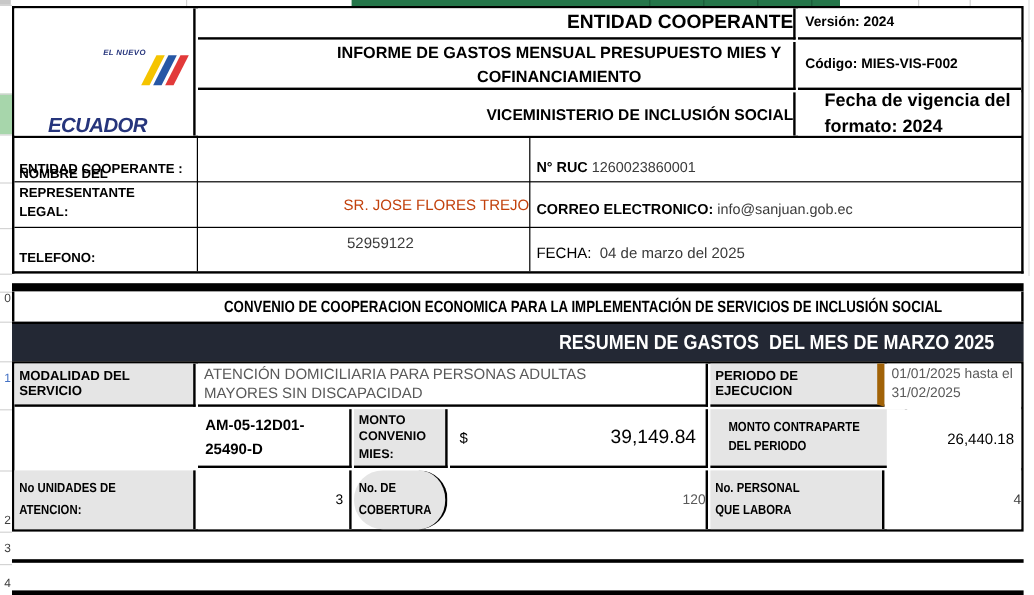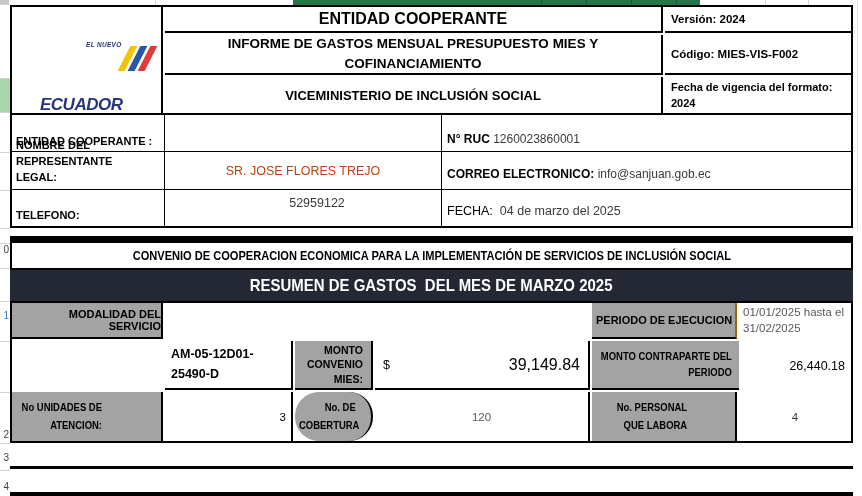--- a/index.html
+++ b/index.html
@@ -1,22 +1,22 @@
 <!DOCTYPE html>
 <html><head>
 <meta charset="utf-8">
 <style>
   html,body{margin:0;padding:0;background:#fff;}
   #canvas{position:relative;width:862px;height:496px;background:#fff;overflow:hidden;
           font-family:"Liberation Sans","DejaVu Sans",sans-serif;color:#000;}
   .abs{position:absolute;box-sizing:border-box;}
   .cell{position:absolute;box-sizing:border-box;background:#fff;}
-  .gray{background:#a3a3a3;text-align:right;}
+  .gray{background:#e5e5e5;}
   .bold{font-weight:bold;}
-  .ctr{display:flex;align-items:center;justify-content:center;text-align:center;}
+  .ctr{display:flex;align-items:center;justify-content:flex-end;text-align:center;}
   .vctr{display:flex;align-items:center;}
   .bottoml{display:flex;align-items:flex-end;}
   .gridline{position:absolute;background:#d4d4d4;}
   .rownum{position:absolute;left:0;width:9px;text-align:right;font-size:10px;color:#3f3f3f;overflow:hidden;}
   .cx{display:inline-block;transform:scaleX(0.86);transform-origin:50% 50%;white-space:nowrap;}
   .condwrap{display:block;transform:scaleX(0.86);transform-origin:0 50%;}
   .graytxt{color:#595959;}
   .pre{white-space:pre;}
   
   .stripe{position:absolute;width:7px;height:25px;transform:skewX(-27deg);}
@@ -82,21 +82,21 @@
       <span class="bold" style="font-size:13px;">VICEMINISTERIO DE INCLUSIÓN SOCIAL</span>
     </div>
 
     <div class="cell vctr" style="left:653px;top:0;width:186px;height:26px;border-bottom:2px solid #000;padding-left:6px;">
       <span class="bold" style="font-size:11.5px;">Versión: 2024</span>
     </div>
     <div class="cell vctr" style="left:653px;top:28px;width:186px;height:40px;border-bottom:2px solid #000;padding-left:6px;">
       <span class="bold" style="font-size:11.5px;">Código: MIES-VIS-F002</span>
     </div>
     <div class="cell vctr" style="left:653px;top:70px;width:186px;height:36px;padding-left:6px;">
-      <span class="bold" style="font-size:11px;width:172px;line-height:1.5;">Fecha de vigencia del formato: 2024</span>
+      <span class="bold" style="font-size:15px;width:172px;line-height:1.5;margin-left:16px;">Fecha de vigencia del formato: 2024</span>
     </div>
   </div>
 
   <div class="abs" style="left:10px;top:115px;width:843px;height:113px;border-left:2px solid #000;border-right:2px solid #000;border-bottom:2px solid #000;">
 
     <div class="abs" style="left:152px;top:0;width:1px;height:111px;background:#000;"></div>
     <div class="abs" style="left:429px;top:0;width:1px;height:111px;background:#000;"></div>
 
     <div class="abs" style="left:0;top:36px;width:839px;height:1px;background:#000;"></div>
     <div class="abs" style="left:0;top:74px;width:839px;height:1px;background:#000;"></div>
@@ -138,38 +138,41 @@
 
   <div class="abs ctr" style="left:10px;top:270px;width:843px;height:31px;background:#232834;">
     <span class="cx bold pre" style="font-size:17px;color:#fff;transform:scaleX(0.88);">RESUMEN DE GASTOS  DEL MES DE MARZO 2025</span>
   </div>
 
   <div class="abs" style="left:10px;top:301px;width:843px;height:142px;border:2px solid #000;background:#fff;">
 
     <div class="cell gray vctr" style="left:0;top:0;width:151px;height:36px;border-right:2px solid #000;border-bottom:2px solid #000;padding-left:4px;">
       <span class="bold" style="font-size:11px;">MODALIDAD DEL SERVICIO</span>
     </div>
-    <div class="cell gray vctr" style="left:580px;top:0;width:145px;height:36px;border-right:2px solid #a16207;border-bottom:2px solid #000;padding-left:4px;">
+    <div class="cell vctr" style="left:153px;top:0;width:425px;height:36px;border-right:2px solid #000;border-bottom:2px solid #000;padding-left:5px;">
+      <span class="graytxt" style="font-size:12.5px;max-width:352px;line-height:1.3;">ATENCIÓN DOMICILIARIA PARA PERSONAS ADULTAS MAYORES SIN DISCAPACIDAD</span>
+    </div>
+    <div class="cell gray vctr" style="left:580px;top:0;width:145px;height:36px;border-right:6px solid #a16207;border-bottom:2px solid #000;padding-left:4px;">
       <span class="bold" style="font-size:11px;">PERIODO DE EJECUCION</span>
     </div>
     <div class="cell vctr" style="left:727px;top:0;width:112px;height:36px;padding-left:4px;">
       <span class="graytxt" style="font-size:11.5px;line-height:1.35;">01/01/2025 hasta el 31/02/2025</span>
     </div>
 
     <div class="cell vctr" style="left:153px;top:38px;width:128px;height:49px;border-right:2px solid #000;border-bottom:2px solid #000;padding-left:6px;">
       <span class="bold" style="font-size:12.5px;max-width:96px;line-height:1.55;">AM-05-12D01-25490-D</span>
     </div>
     <div class="cell gray vctr" style="left:283px;top:38px;width:78px;height:49px;border-right:2px solid #000;border-bottom:2px solid #000;padding-left:4px;">
       <span class="bold" style="font-size:10.5px;line-height:1.35;max-width:64px;">MONTO CONVENIO MIES:</span>
     </div>
     <div class="cell vctr" style="left:363px;top:38px;width:215px;height:49px;border-right:2px solid #000;border-bottom:2px solid #000;padding:0 8px;justify-content:space-between;display:flex;">
       <span style="font-size:12.5px;">$</span>
       <span style="font-size:16px;">39,149.84</span>
     </div>
-    <div class="cell gray vctr" style="left:580px;top:38px;width:164px;height:49px;border-right:2px solid #000;border-bottom:2px solid #000;padding-left:4px;">
+    <div class="cell gray vctr" style="left:580px;top:38px;width:164px;height:49px;border-right:2px solid #000;border-bottom:2px solid #000;padding-left:15px;">
       <span class="condwrap bold" style="font-size:11px;width:160px;line-height:1.4;">MONTO CONTRAPARTE DEL PERIODO</span>
     </div>
     <div class="cell vctr" style="left:727px;top:38px;width:112px;height:49px;justify-content:flex-end;padding-right:6px;display:flex;align-items:center;">
       <span style="font-size:12.5px;">26,440.18</span>
     </div>
 
     <div class="cell gray vctr" style="left:0;top:89px;width:151px;height:49px;border-right:2px solid #000;padding-left:4px;">
       <span class="condwrap bold" style="font-size:11px;width:100px;line-height:1.6;">No UNIDADES DE ATENCION:</span>
     </div>
     <div class="cell vctr" style="left:153px;top:89px;width:128px;height:49px;border-right:2px solid #000;justify-content:flex-end;padding-right:5px;display:flex;align-items:center;">

